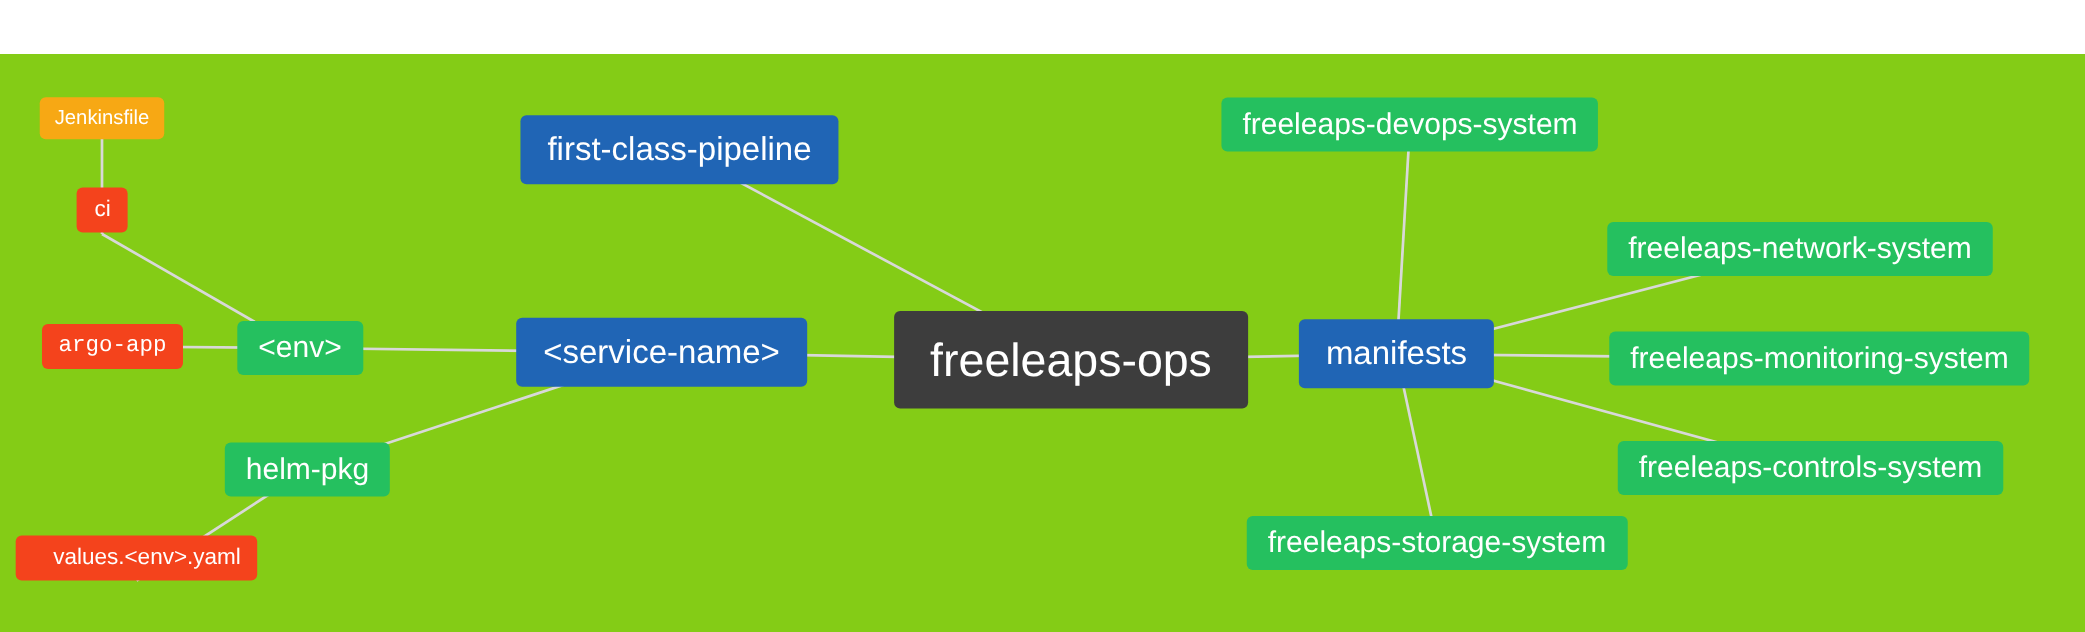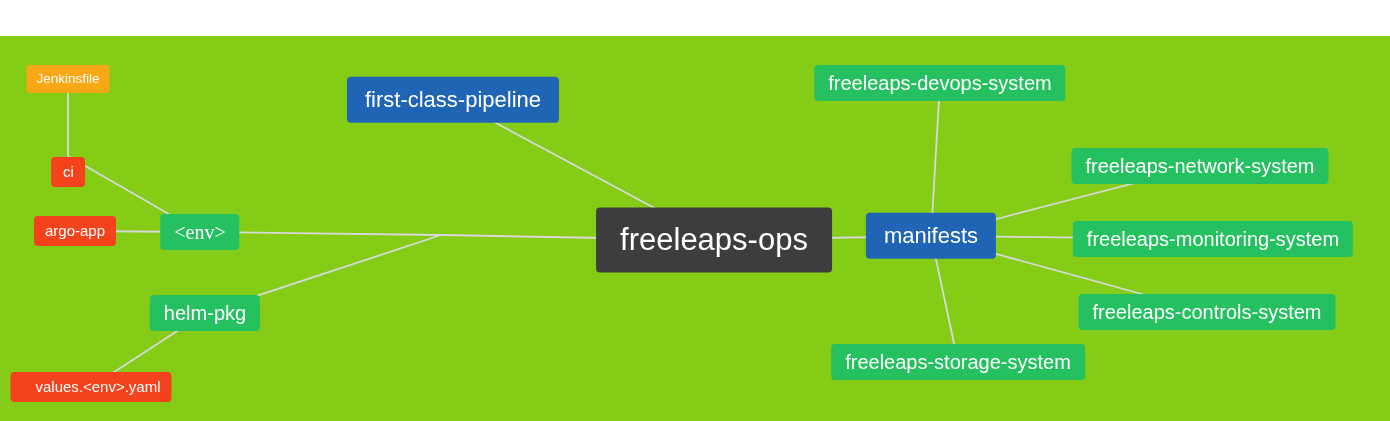--- a/index.html
+++ b/index.html
@@ -51,26 +51,27 @@
       <line x1="441" y1="199" x2="714" y2="204" stroke="#d8d8d8" stroke-width="1.8"></line>
       <line x1="714" y1="204" x2="931" y2="200" stroke="#d8d8d8" stroke-width="1.8"></line>
       <line x1="931" y1="200" x2="940" y2="47" stroke="#d8d8d8" stroke-width="1.8"></line>
       <line x1="931" y1="200" x2="1200" y2="130" stroke="#d8d8d8" stroke-width="1.8"></line>
       <line x1="931" y1="200" x2="1213" y2="203" stroke="#d8d8d8" stroke-width="1.8"></line>
       <line x1="931" y1="200" x2="1207" y2="276" stroke="#d8d8d8" stroke-width="1.8"></line>
       <line x1="931" y1="200" x2="958" y2="326" stroke="#d8d8d8" stroke-width="1.8"></line>
     </svg>
 
   <div class="node lv4" style="left: 68px; top: 43px; background: rgb(247, 168, 20);">Jenkinsfile</div>
-  <div class="node lv3" style="left: 68px; top: 136px; background: rgb(244, 67, 28); padding-left: 12px;">ci</div>
-  <div class="node lv3" style="left: 75px; top: 195px; background: rgb(244, 67, 28);">argo-app</div>
-  <div class="node lv2" style="left: 200px; top: 196px; background: rgb(37, 192, 95); font-family: Liberation Serif, serif;">&lt;env&gt;</div>
+  <div class="node lv3" style="left: 68px; top: 104px; background: rgb(244, 67, 28); padding-left: 12px;">ci</div>
+  <div class="node lv3" style="left: 75px; top: 195px; background: rgb(244, 67, 28); font-family: Liberation Mono, monospace;">argo-app</div>
+  <div class="node lv2" style="left: 200px; top: 196px; background: rgb(37, 192, 95);">&lt;env&gt;</div>
   <div class="node lv2" style="left: 205px; top: 277px; background: rgb(37, 192, 95);">helm-pkg</div>
-  <div class="node lv3" style="left: 91px; top: 351px; background: rgb(244, 67, 28); padding-left: 25px;">values.&lt;env&gt;.yaml</div>
+  <div class="node lv3" style="left: 91px; top: 336px; background: rgb(244, 67, 28); padding-left: 25px;">values.&lt;env&gt;.yaml</div>
   <div class="node lv1" style="left: 453px; top: 64px; background: rgb(32, 101, 181);">first-class-pipeline</div>
+  <div class="node lv1" style="left: 441px; top: 199px; background: rgb(32, 101, 181);">&lt;service-name&gt;</div>
   <div class="node lv0" style="left: 714px; top: 204px; background: rgb(61, 61, 61);">freeleaps-ops</div>
   <div class="node lv1" style="left: 931px; top: 200px; background: rgb(32, 101, 181); text-align: right;">manifests</div>
   <div class="node lv2" style="left: 940px; top: 47px; background: rgb(37, 192, 95);">freeleaps-devops-system</div>
   <div class="node lv2" style="left: 1200px; top: 130px; background: rgb(37, 192, 95);">freeleaps-network-system</div>
   <div class="node lv2" style="left: 1213px; top: 203px; background: rgb(37, 192, 95);">freeleaps-monitoring-system</div>
   <div class="node lv2" style="left: 1207px; top: 276px; background: rgb(37, 192, 95);">freeleaps-controls-system</div>
   <div class="node lv2" style="left: 958px; top: 326px; background: rgb(37, 192, 95);">freeleaps-storage-system</div>
 </div>
 
 </body></html>

